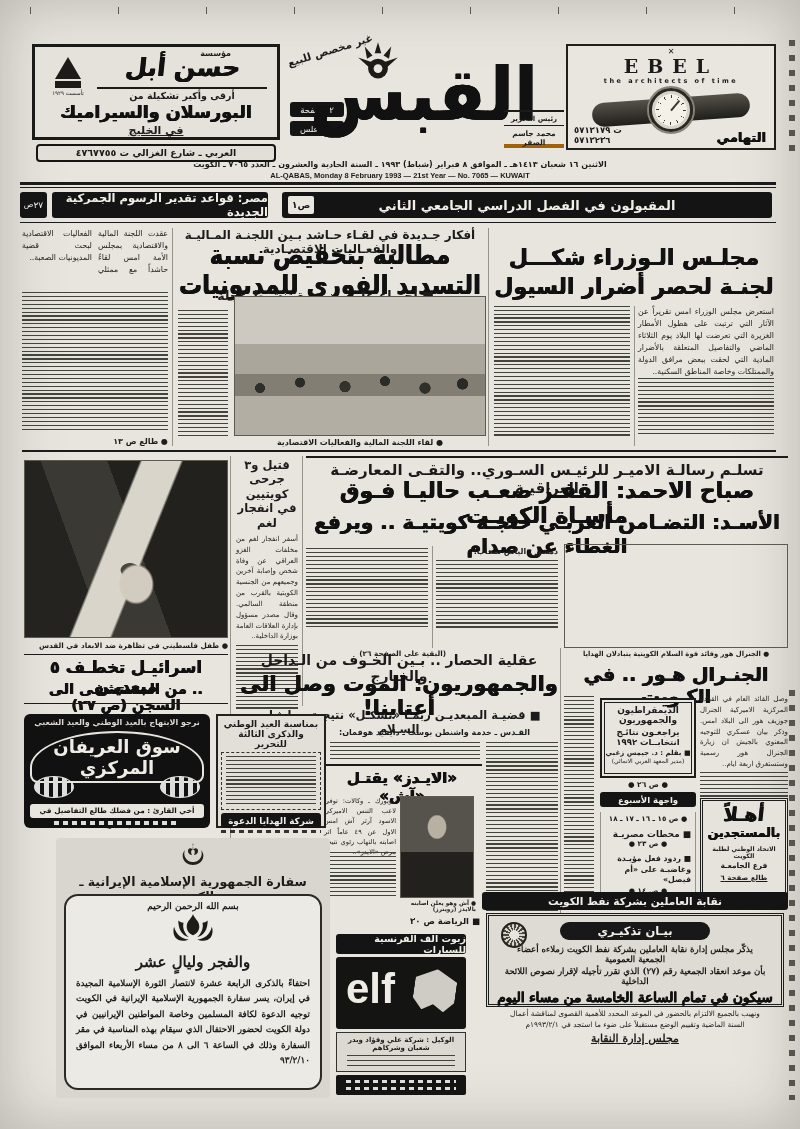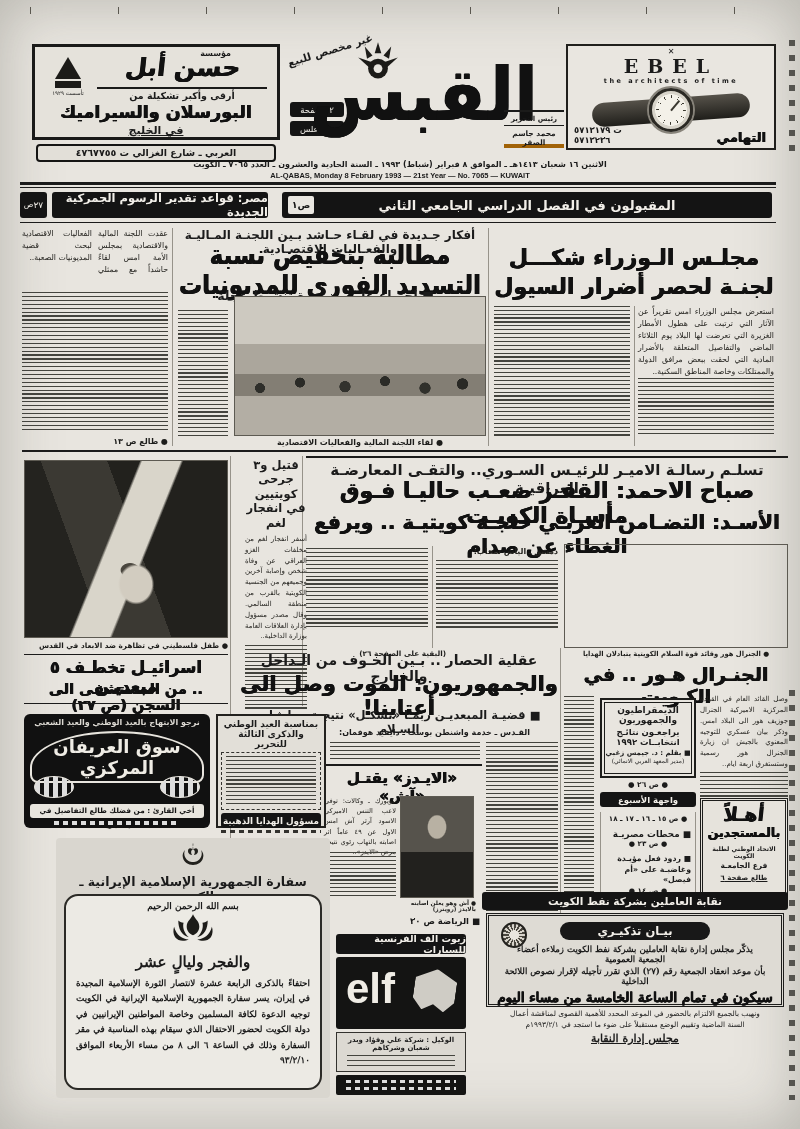--- a/index.html
+++ b/index.html
@@ -173,21 +173,21 @@
   <div class="abs vrule" style="left:302px;top:456px;height:250px"></div>
   <div class="abs vrule" style="left:560px;top:648px;height:282px"></div>
 
   <div class="abs photo photo-child" style="left:24px;top:460px;width:204px;height:178px"></div>
   <div class="abs cap" style="left:24px;top:641px;width:204px;font-size:7.3px">● طفل فلسطيني في تظاهرة ضد الابعاد في القدس</div>
   <div class="abs rule" style="left:24px;top:654px;width:204px;height:1px"></div>
   <div class="abs c w9 hl" style="left:24px;top:658px;width:204px;font-size:16.5px">اسرائيـل تخطـف ٥ مبعديـن</div>
   <div class="abs c w9 hl" style="left:24px;top:681px;width:204px;font-size:14.5px">.. من المستشفى الى السجن (ص ٢٧)</div>
   <div class="abs rule" style="left:24px;top:703px;width:204px;height:1px"></div>
 
-  <div class="abs" style="left:245px;top:458px;width:62px">
+  <div class="abs" style="left:236px;top:458px;width:62px">
     <div class="w9 c" style="font-size:11.5px;line-height:1.25">قتيل و٣ جرحى كويتيين في انفجار لغم</div>
     <p class="lede" style="margin-top:4px;font-size:7px">أسفر انفجار لغم من مخلفات الغزو العراقي عن وفاة شخص وإصابة آخرين وجميعهم من الجنسية الكويتية بالقرب من منطقة السالمي. وقال مصدر مسؤول بإدارة العلاقات العامة بوزارة الداخلية..</p>
     <div class="ft" style="height:66px;margin-top:3px"></div>
   </div>
 
   <div class="abs c w9" style="left:306px;top:456px;width:482px;font-size:15px;border-top:2px solid #1b1b1a;padding-top:3px">تسلـم رسالـة الاميـر للرئيـس السـوري.. والتقـى المعارضـة العراقيـة</div>
   <div class="abs c w9 hl" style="left:306px;top:478px;width:482px;font-size:22px">صباح الاحمد: القفـز صعـب حاليـا فـوق مأسـاة الكويـت</div>
   <div class="abs c w9 hl" style="left:306px;top:510px;width:482px;font-size:20px">الأسـد: التضـامن العربـي حاجـة كويتيـة .. ويرفع الغطاء عن صدام</div>
   <div class="abs" style="left:306px;top:546px;width:252px;height:102px;column-count:2;column-gap:8px;column-rule:1px solid #97938a">
     <p class="lede"><b>دمشق ـ الياس سحاب:</b></p>
@@ -258,21 +258,21 @@
     <div class="abs c w7" style="left:6px;top:90px;width:174px;height:14px;background:#e8e5de;color:#141414;font-size:7.3px;line-height:14px;border-radius:3px">أخي القارئ : من فضلك طالع التفاصيل في داخل الجريدة ..</div>
     <div class="abs ftw" style="left:30px;top:107px;width:126px;height:4px"></div>
   </div>
 
   <div class="abs" style="left:216px;top:714px;width:110px;height:114px;border:2px solid #22211e;background:#e2dfd8;padding:3px">
     <div class="c w9" style="font-size:9px">بمناسبة العيد الوطني</div>
     <div class="c w9" style="font-size:9px">والذكرى الثالثة للتحرير</div>
     <div style="border:1px dashed #33322e;margin-top:3px;padding:3px 4px;height:58px">
       <div class="ft" style="height:100%;background-size:92% 100%"></div>
     </div>
-    <div class="c bar w7" style="height:15px;font-size:8.8px;margin-top:3px">مسؤول الهدايا الذهبية</div>
+    <div class="c bar w7" style="height:15px;font-size:8.8px;margin-top:3px">شركة الهدايا الدعوة</div>
     <div class="ftw" style="height:3px;margin-top:2px;background-image:repeating-linear-gradient(to right,#33322e 0 5px,transparent 5px 9px)"></div>
   </div>
 
   <div class="abs" style="left:56px;top:838px;width:274px;height:260px;background:#d9d6cf;border-radius:4px;padding-top:4px">
     <div class="c">
       <svg viewBox="0 0 24 28" width="24" height="28">
         <path d="M12 1c-1 3 1 4 0 7-1-2-5-3-5 1 0 3 3 4 4 4-2-4 0-5 1-6 1 1 3 2 1 6 1 0 4-1 4-4 0-4-4-3-5-1-1-3 1-4 0-7z" fill="#22211d"></path>
         <path d="M4 8c-2 2-3 5-2 8 1 4 5 7 10 7s9-3 10-7c1-3 0-6-2-8 1 2 1 5 0 7-2 4-5 5-8 5s-6-1-8-5c-1-2-1-5 0-7z" fill="#22211d"></path>
       </svg>
     </div>

